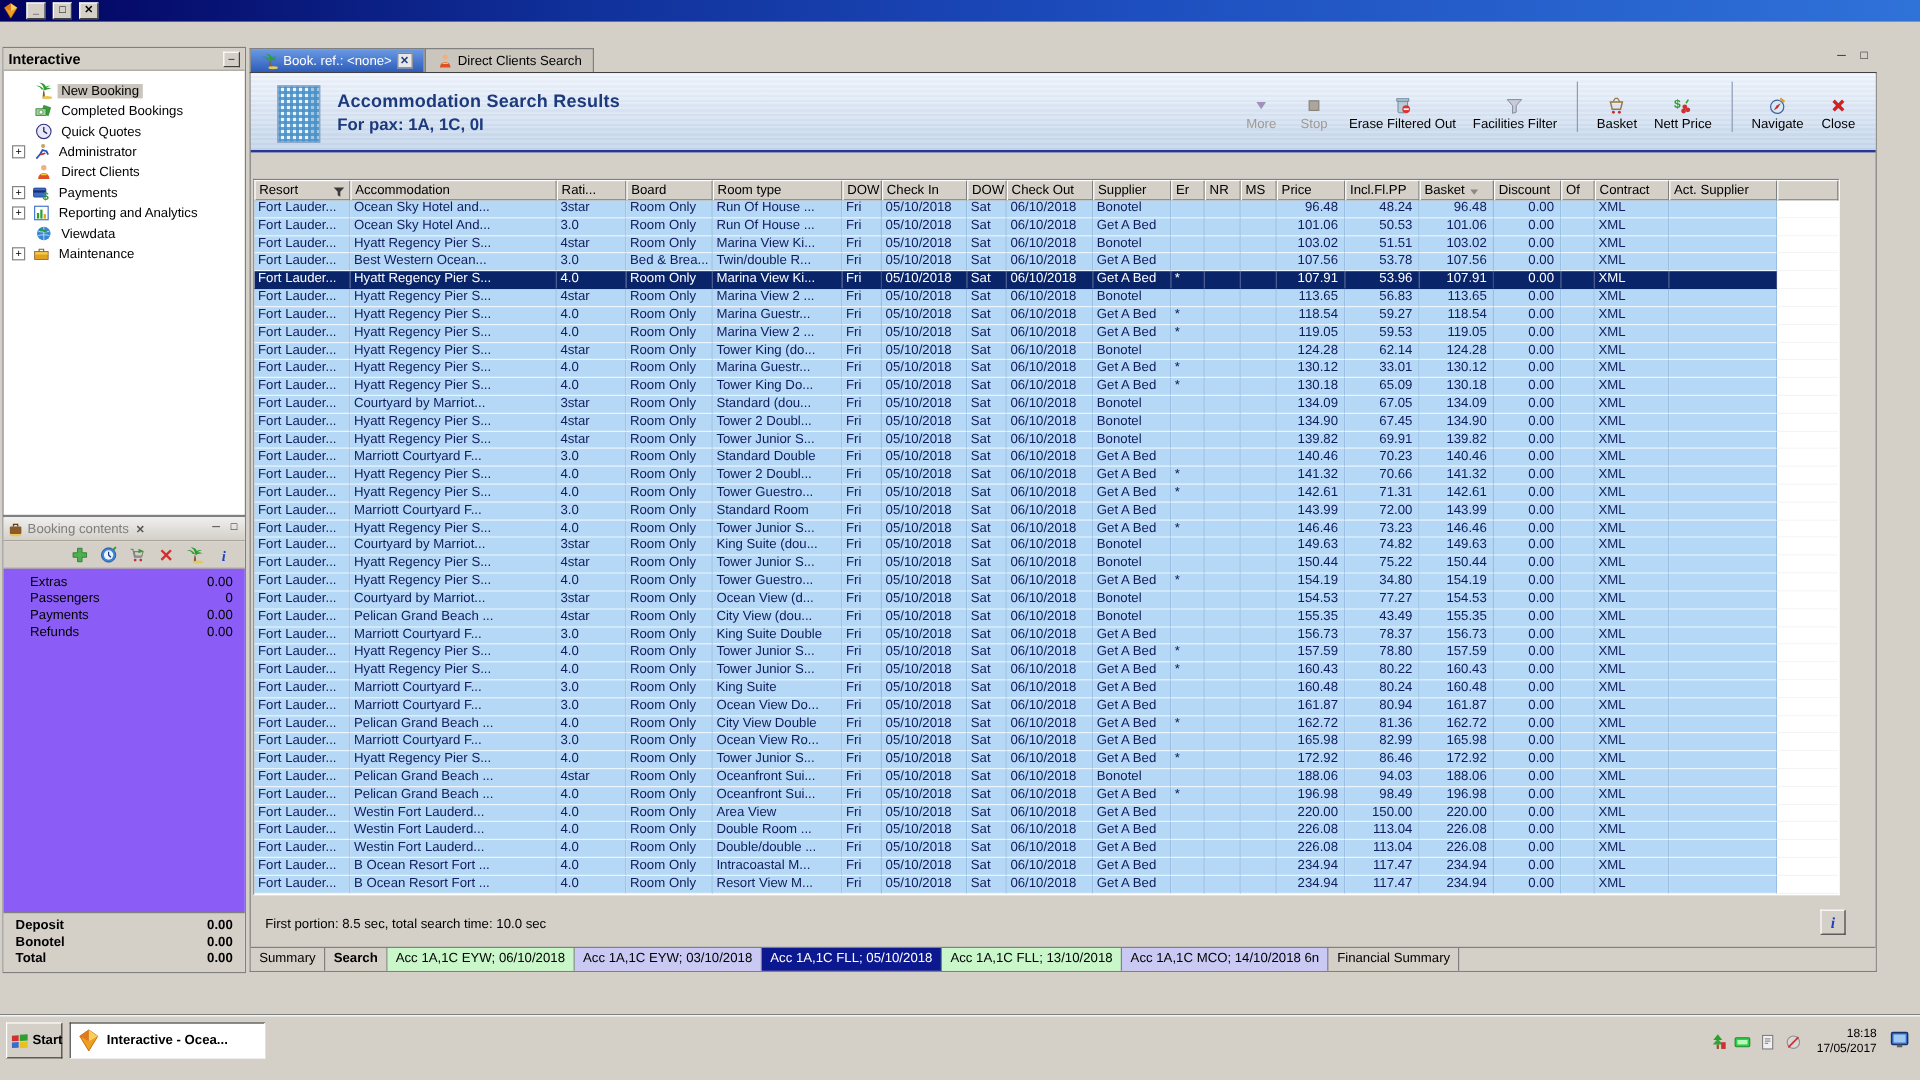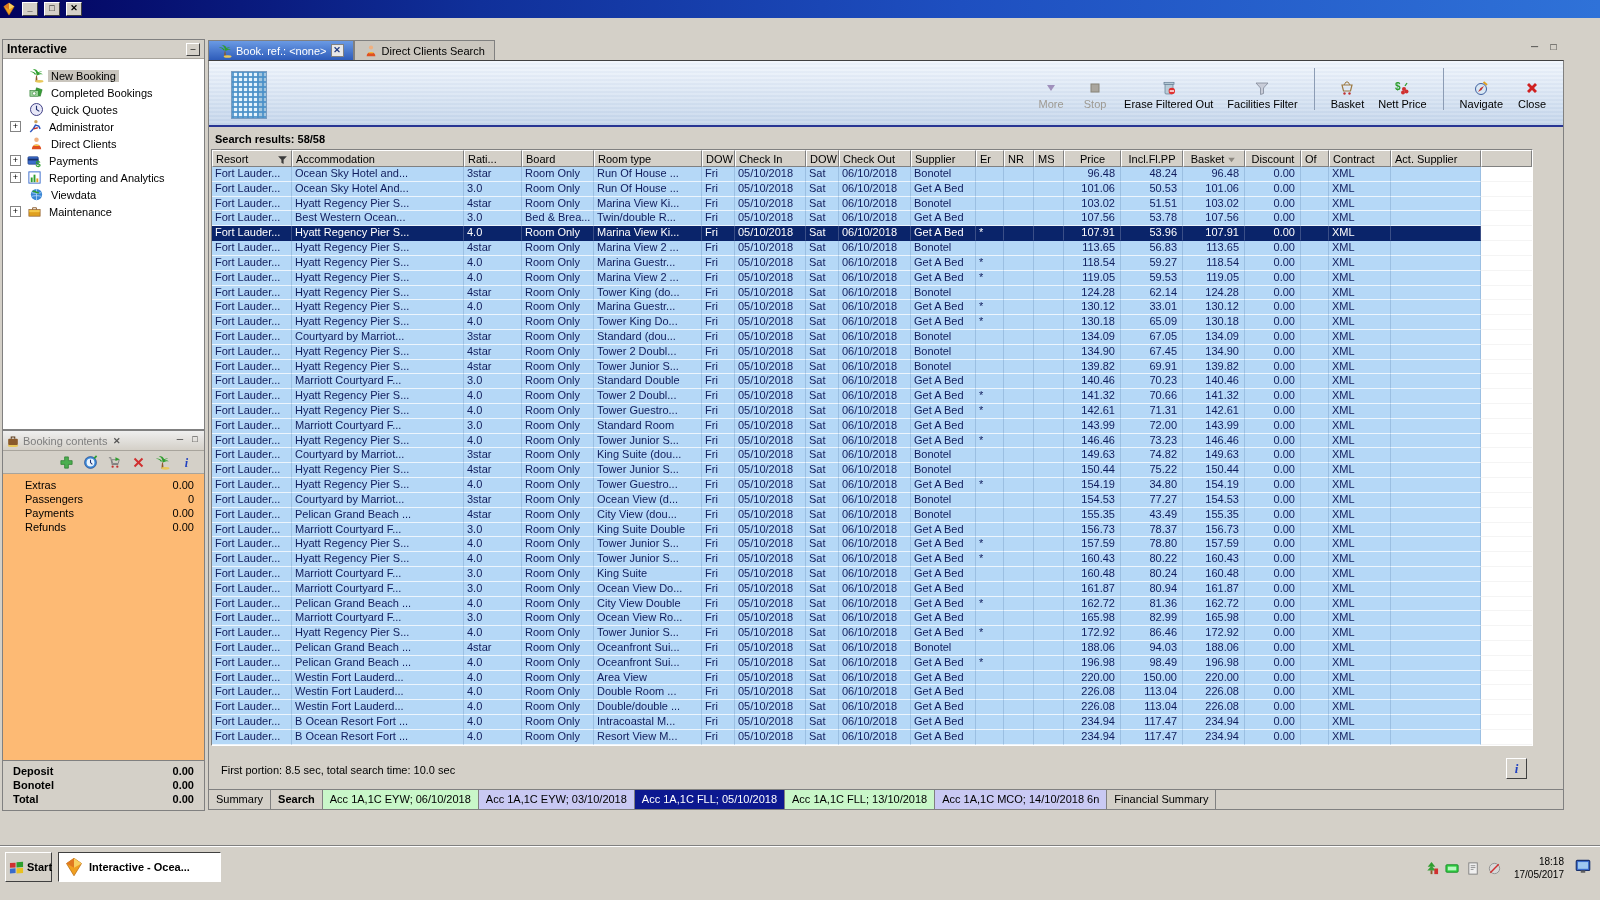--- a/index.html
+++ b/index.html
@@ -36,21 +36,21 @@
 
 .booking-panel{left:2px;top:430px;width:203px;height:381px;display:flex;flex-direction:column}
 .bk-tabrow{height:20px;background:linear-gradient(#efefef,#d4d0c8);display:flex;align-items:center;padding:0 3px;border-bottom:1px solid #a8a49c;gap:3px}
 .bk-tabrow .ic{width:14px;height:14px}
 .bk-tabrow .t{color:#7d7d7d;white-space:nowrap}
 .bk-x{width:13px;height:13px;font-size:9px;line-height:12px;text-align:center;font-weight:bold;color:#555;border:1px solid transparent}
 .bk-win{margin-left:auto;display:flex;gap:3px}
 .bk-win span{width:12px;height:11px;font-size:9px;line-height:9px;text-align:center;color:#222}
 .bk-toolbar{height:23px;background:#d4d0c8;display:flex;align-items:center;justify-content:flex-end;gap:9px;padding:0 10px;border-bottom:1px solid #a8a49c}
 .bk-toolbar .ic{width:15px;height:15px}
-.bk-list{background:#fdba74;flex:1;padding-top:4px}
+.bk-list{background:#8b5cf6;flex:1;padding-top:4px}
 .bk-row{display:flex;justify-content:space-between;padding:1px 10px 1px 22px}
 .bk-foot{background:#d4d0c8;border-top:1px solid #808080;padding:3px 0 4px}
 .bk-foot .bk-row{font-weight:bold;padding-left:10px}
 
 
 .doc-tabs{position:absolute;left:208px;top:40px;height:20px;display:flex;align-items:flex-end}
 .dtab{height:20px;display:flex;align-items:center;gap:4px;padding:0 9px;background:#cac6be;border:1px solid #808080;border-bottom:none;white-space:nowrap}
 .dtab .ic{width:14px;height:14px}
 .dtab.active{background:linear-gradient(#6a9ae4,#2e5cba);color:#fff}
 .dtab-x{width:13px;height:13px;background:#e8e8e8;border:1px solid #808080;color:#203a80;font-size:9px;line-height:11px;text-align:center;font-weight:bold}
@@ -75,33 +75,33 @@
 .hbtn .l{white-space:nowrap}
 .hbtn.disabled .l{color:#9e9a92}
 .hsep{width:1px;height:42px;background:#8c9cb4;margin:0 2px}
 .results-bar{position:absolute;left:0;top:68px;right:0;height:19px;display:flex;align-items:center;padding-left:6px;font-weight:bold}
 
 
 .grid{position:absolute;left:2px;top:88px;width:1322px;height:597px;background:#fff;border:1px solid;border-color:#808080 #fff #fff #808080}
 .ghead{display:flex;height:17px;background:#d4d0c8}
 .hcell{border:1px solid;border-color:#fff #808080 #808080 #fff;padding:1px 3px 0;white-space:nowrap;overflow:hidden;display:flex;align-items:center;flex:none}
 .hcell .ic{width:11px;height:11px;margin-left:auto}
-.hcell.r{justify-content:center}
+.hcell.r{justify-content:flex-start}
 .hcell.r .ic{margin-left:2px}
 .hfill{flex:1;border:1px solid;border-color:#fff #808080 #808080 #fff}
 .grows{height:578px;overflow:hidden}
 .grow{display:flex;height:calc(578px / 39);color:#101c5c}
 .gcell{flex:none;padding:0 3px;white-space:nowrap;overflow:hidden;line-height:13px;background:#b5d8f7;
  border-right:1px solid rgba(130,165,205,.5);border-bottom:1px solid rgba(255,255,255,.75)}
 .gcell.r{text-align:right;padding-right:5px}
 .gfill{flex:1;background:#fff;border-bottom:1px solid #f4f4f4}
 .grow.sel .gcell{background:#0a246a;color:#fff;border-right-color:rgba(255,255,255,.2);border-bottom-color:#0a246a}
 
 
-.portion{position:absolute;left:0;top:686px;right:14px;height:42px}
+.portion{position:absolute;left:0;top:686px;right:3px;height:42px}
 .portion .t{position:absolute;left:12px;top:17px}
 .info-btn{position:absolute;right:22px;top:11px;width:21px;height:21px;background:#d4d0c8;border:1px solid;border-color:#fff #404040 #404040 #fff;
  text-align:center;font:italic bold 13px "Liberation Serif",serif;color:#2040c0;line-height:19px}
 .bottom-tabs{position:absolute;left:0;top:728px;right:0;height:20px;display:flex;border-top:1px solid #808080;background:#d4d0c8}
 .btab{padding:0 7px;line-height:18px;border-right:1px solid #808080;white-space:nowrap}
 .btab.green{background:#c9f7c9}
 .btab.lavender{background:#c9c9f3}
 .btab.active{background:#0c1890;color:#fff}
 .btab.bold{font-weight:bold}
 
@@ -365,20 +365,24 @@
       </div>
     </div>
   <div class="pane-btns">
     <span>─</span>
     <span>□</span>
   </div>
 
   <div class="doc-body">
     <div class="result-header">
       <div class="building-icon"></div>
+      <div class="rh-titles">
+        <div class="t1">Accommodation Search Results</div>
+        <div class="t2">For pax: 1A, 1C, 0I</div>
+      </div>
       <div class="hdr-toolbar">
           <div class="hbtn disabled">
             <span class="ic" style="width: 16px; height: 16px;">
               <svg viewBox="0 0 16 16">
                 <path d="M4 5h8l-4 6z" fill="#a090bc"></path>
               </svg>
             </span>
             <span class="l">More</span>
           </div>
           <div class="hbtn disabled">
@@ -446,21 +450,20 @@
           <div class="hbtn">
             <span class="ic" style="width: 16px; height: 16px;">
               <svg viewBox="0 0 16 16">
                 <path d="M3 5l2-2 3 3 3-3 2 2-3 3 3 3-2 2-3-3-3 3-2-2 3-3z" fill="#d02020"></path>
               </svg>
             </span>
             <span class="l">Close</span>
           </div>
         </div>
     </div>
-    <div class="results-bar">Search results: 58/58</div>
     <div class="grid">
       <div class="ghead">
           <div class="hcell" style="width: 80px;">
             <span>Resort</span>
             <span class="ic" style="width: 11px; height: 11px;">
               <svg viewBox="0 0 10 10">
                 <path d="M1 2h8L6 5.2V9L4 8V5.2z" fill="#3a3a3a"></path>
               </svg>
             </span>
           </div>

